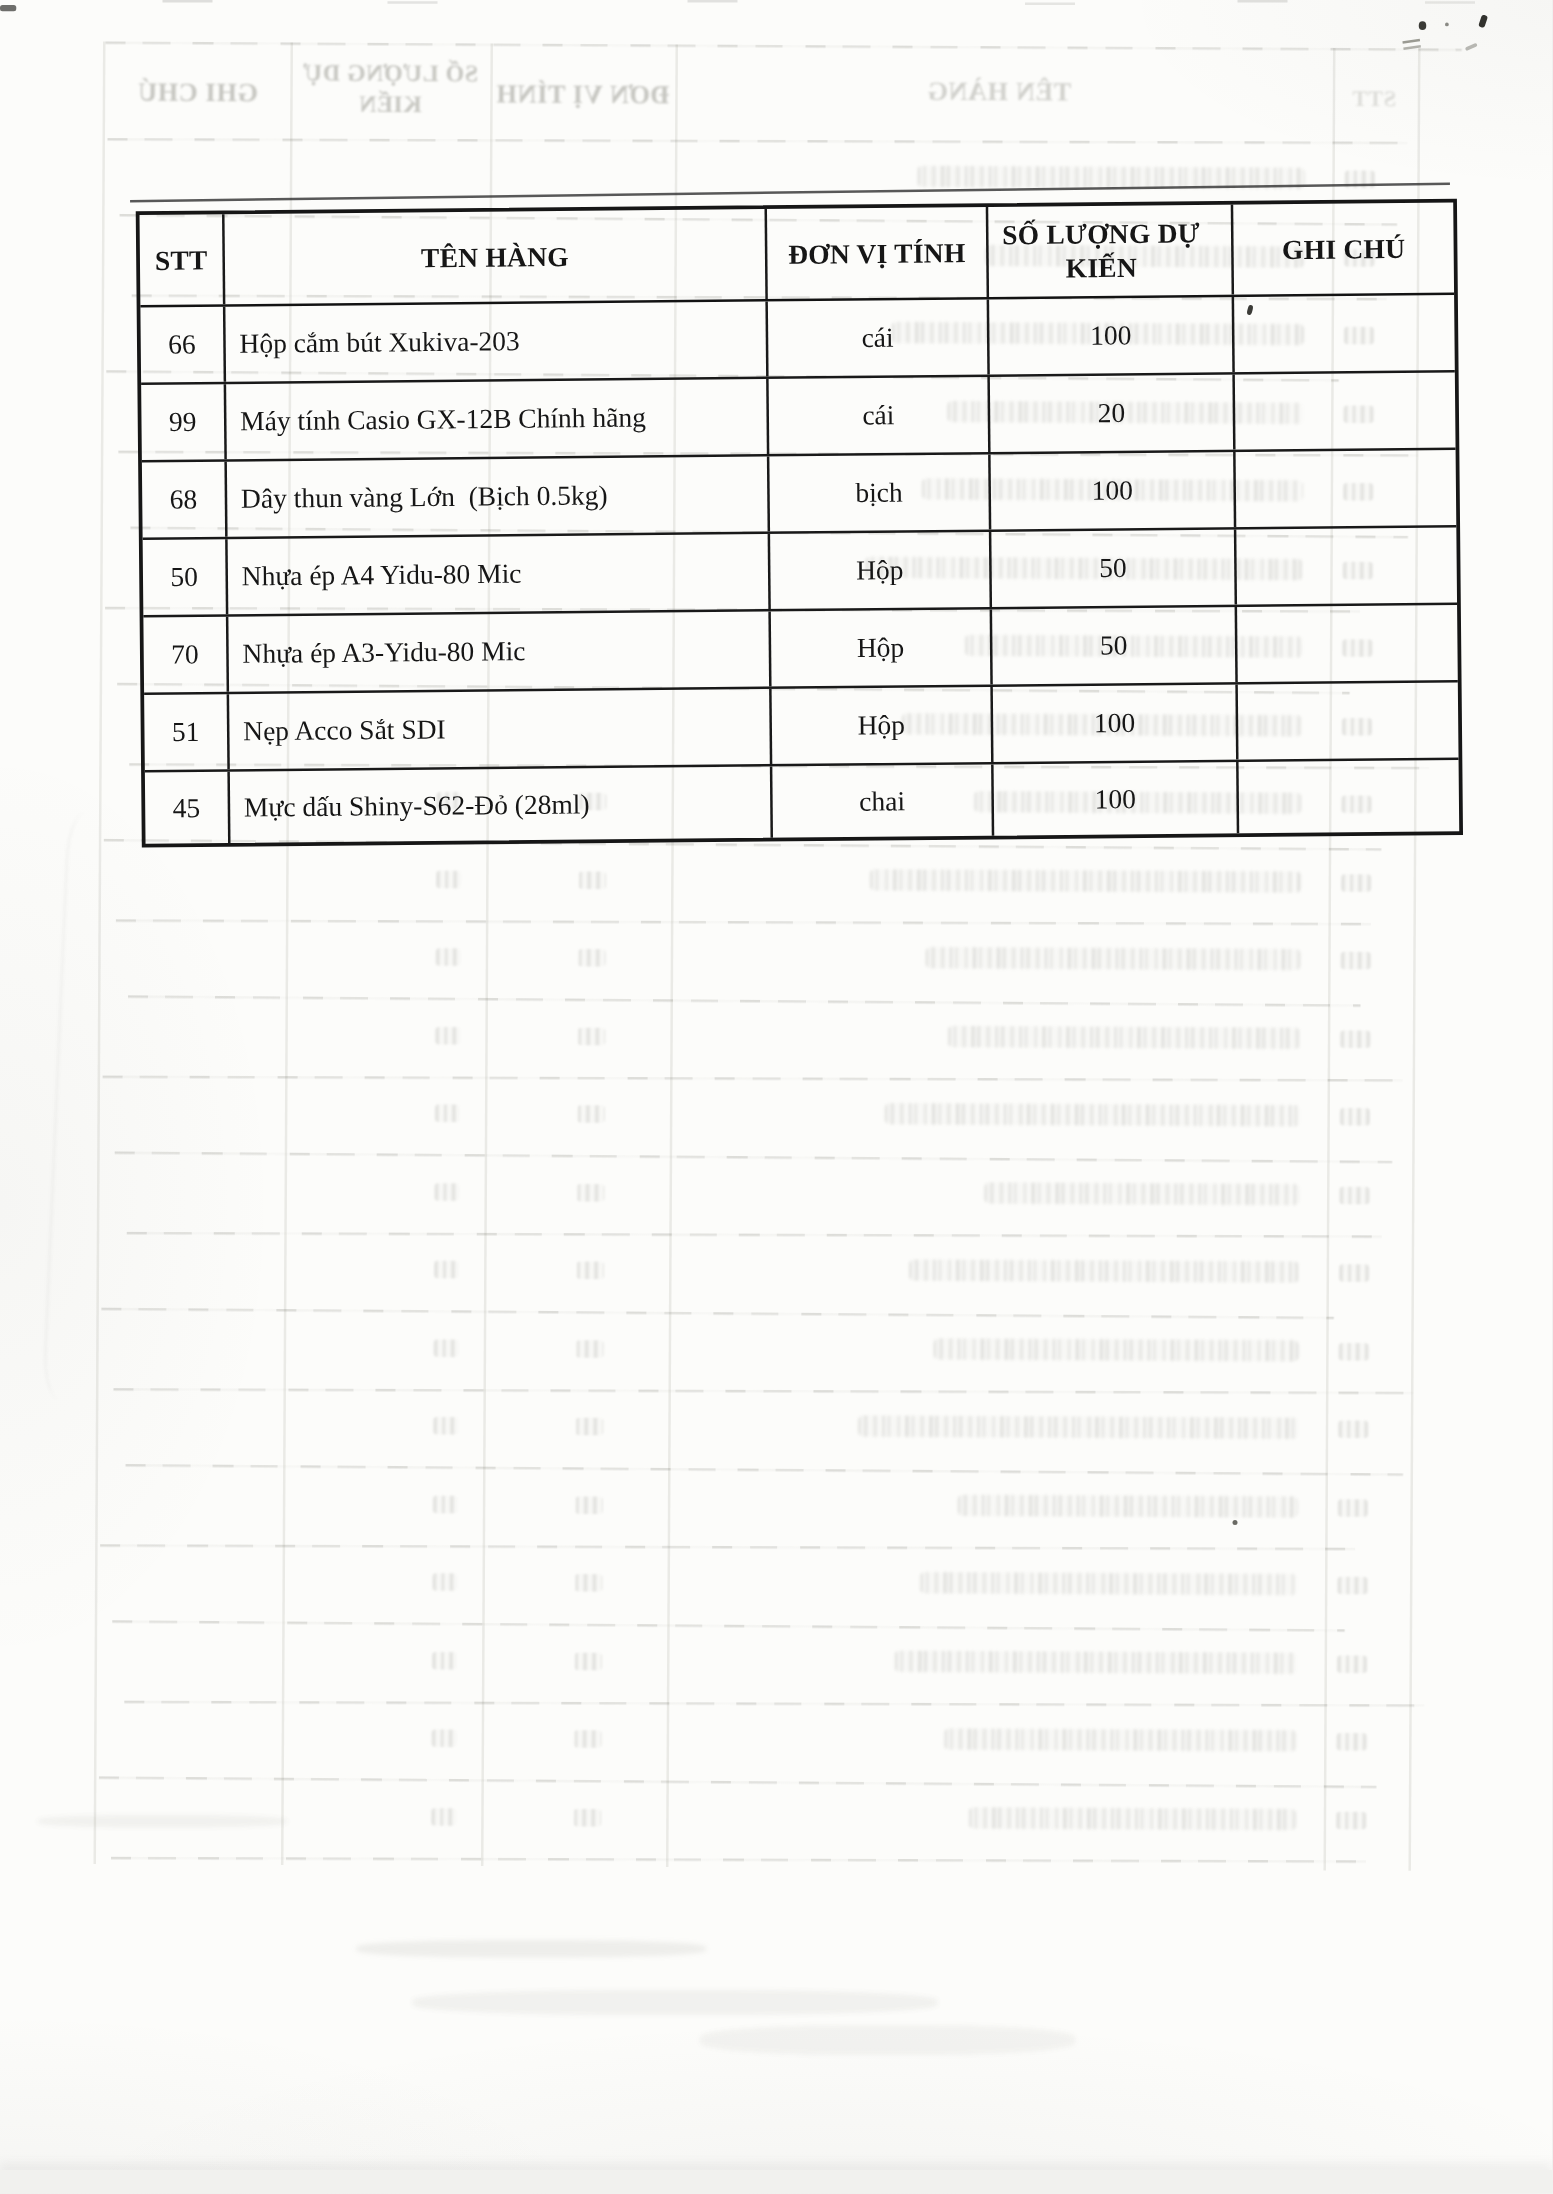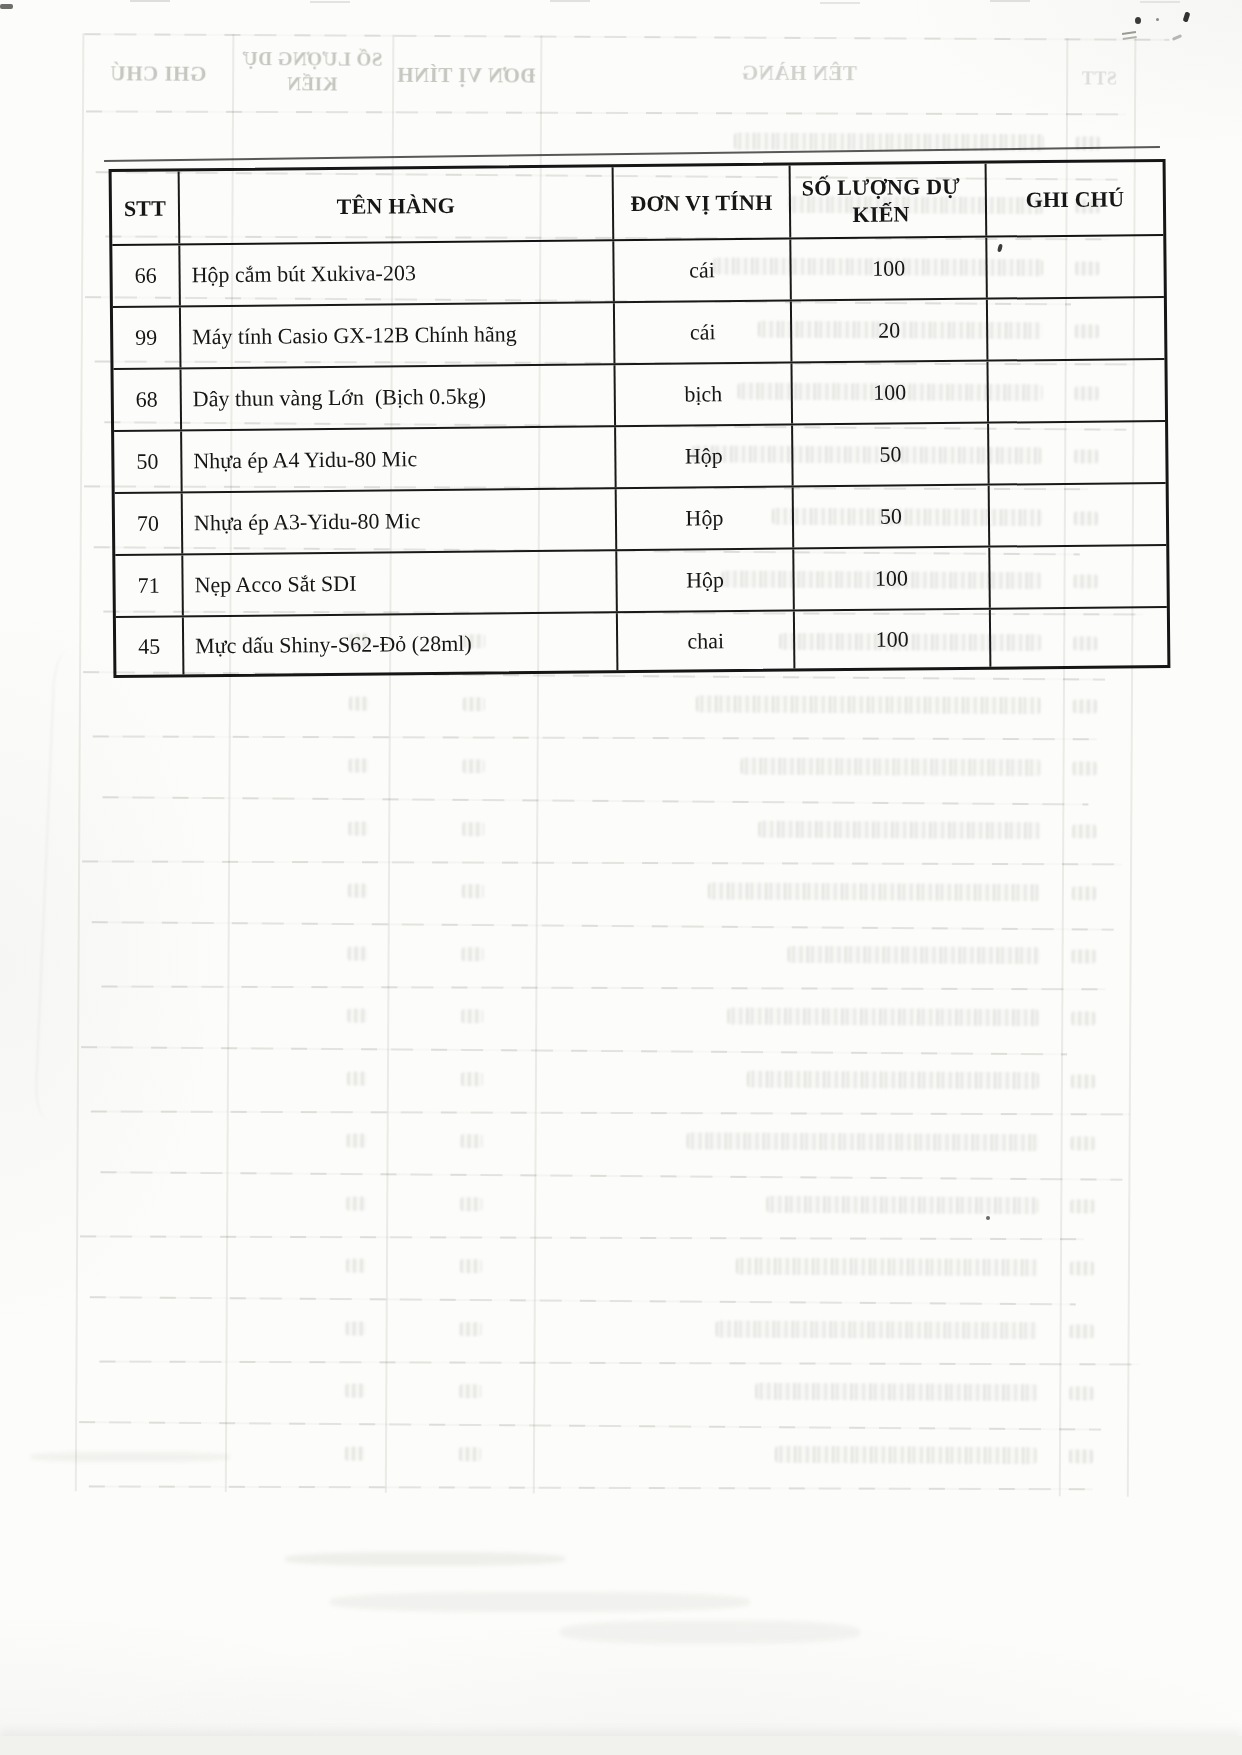--- a/index.html
+++ b/index.html
@@ -251,21 +251,21 @@
           <div class="cell col-ghi_chu"></div>
         </div>
         <div class="trow">
           <div class="cell col-stt">70</div>
           <div class="cell col-ten_hang">Nhựa ép A3-Yidu-80 Mic</div>
           <div class="cell col-don_vi">Hộp</div>
           <div class="cell col-so_luong">50</div>
           <div class="cell col-ghi_chu"></div>
         </div>
         <div class="trow">
-          <div class="cell col-stt">71</div>
+          <div class="cell col-stt">51</div>
           <div class="cell col-ten_hang">Nẹp Acco Sắt SDI</div>
           <div class="cell col-don_vi">Hộp</div>
           <div class="cell col-so_luong">100</div>
           <div class="cell col-ghi_chu"></div>
         </div>
         <div class="trow">
           <div class="cell col-stt">45</div>
           <div class="cell col-ten_hang">Mực dấu Shiny-S62-Đỏ (28ml)</div>
           <div class="cell col-don_vi">chai</div>
           <div class="cell col-so_luong">100</div>

